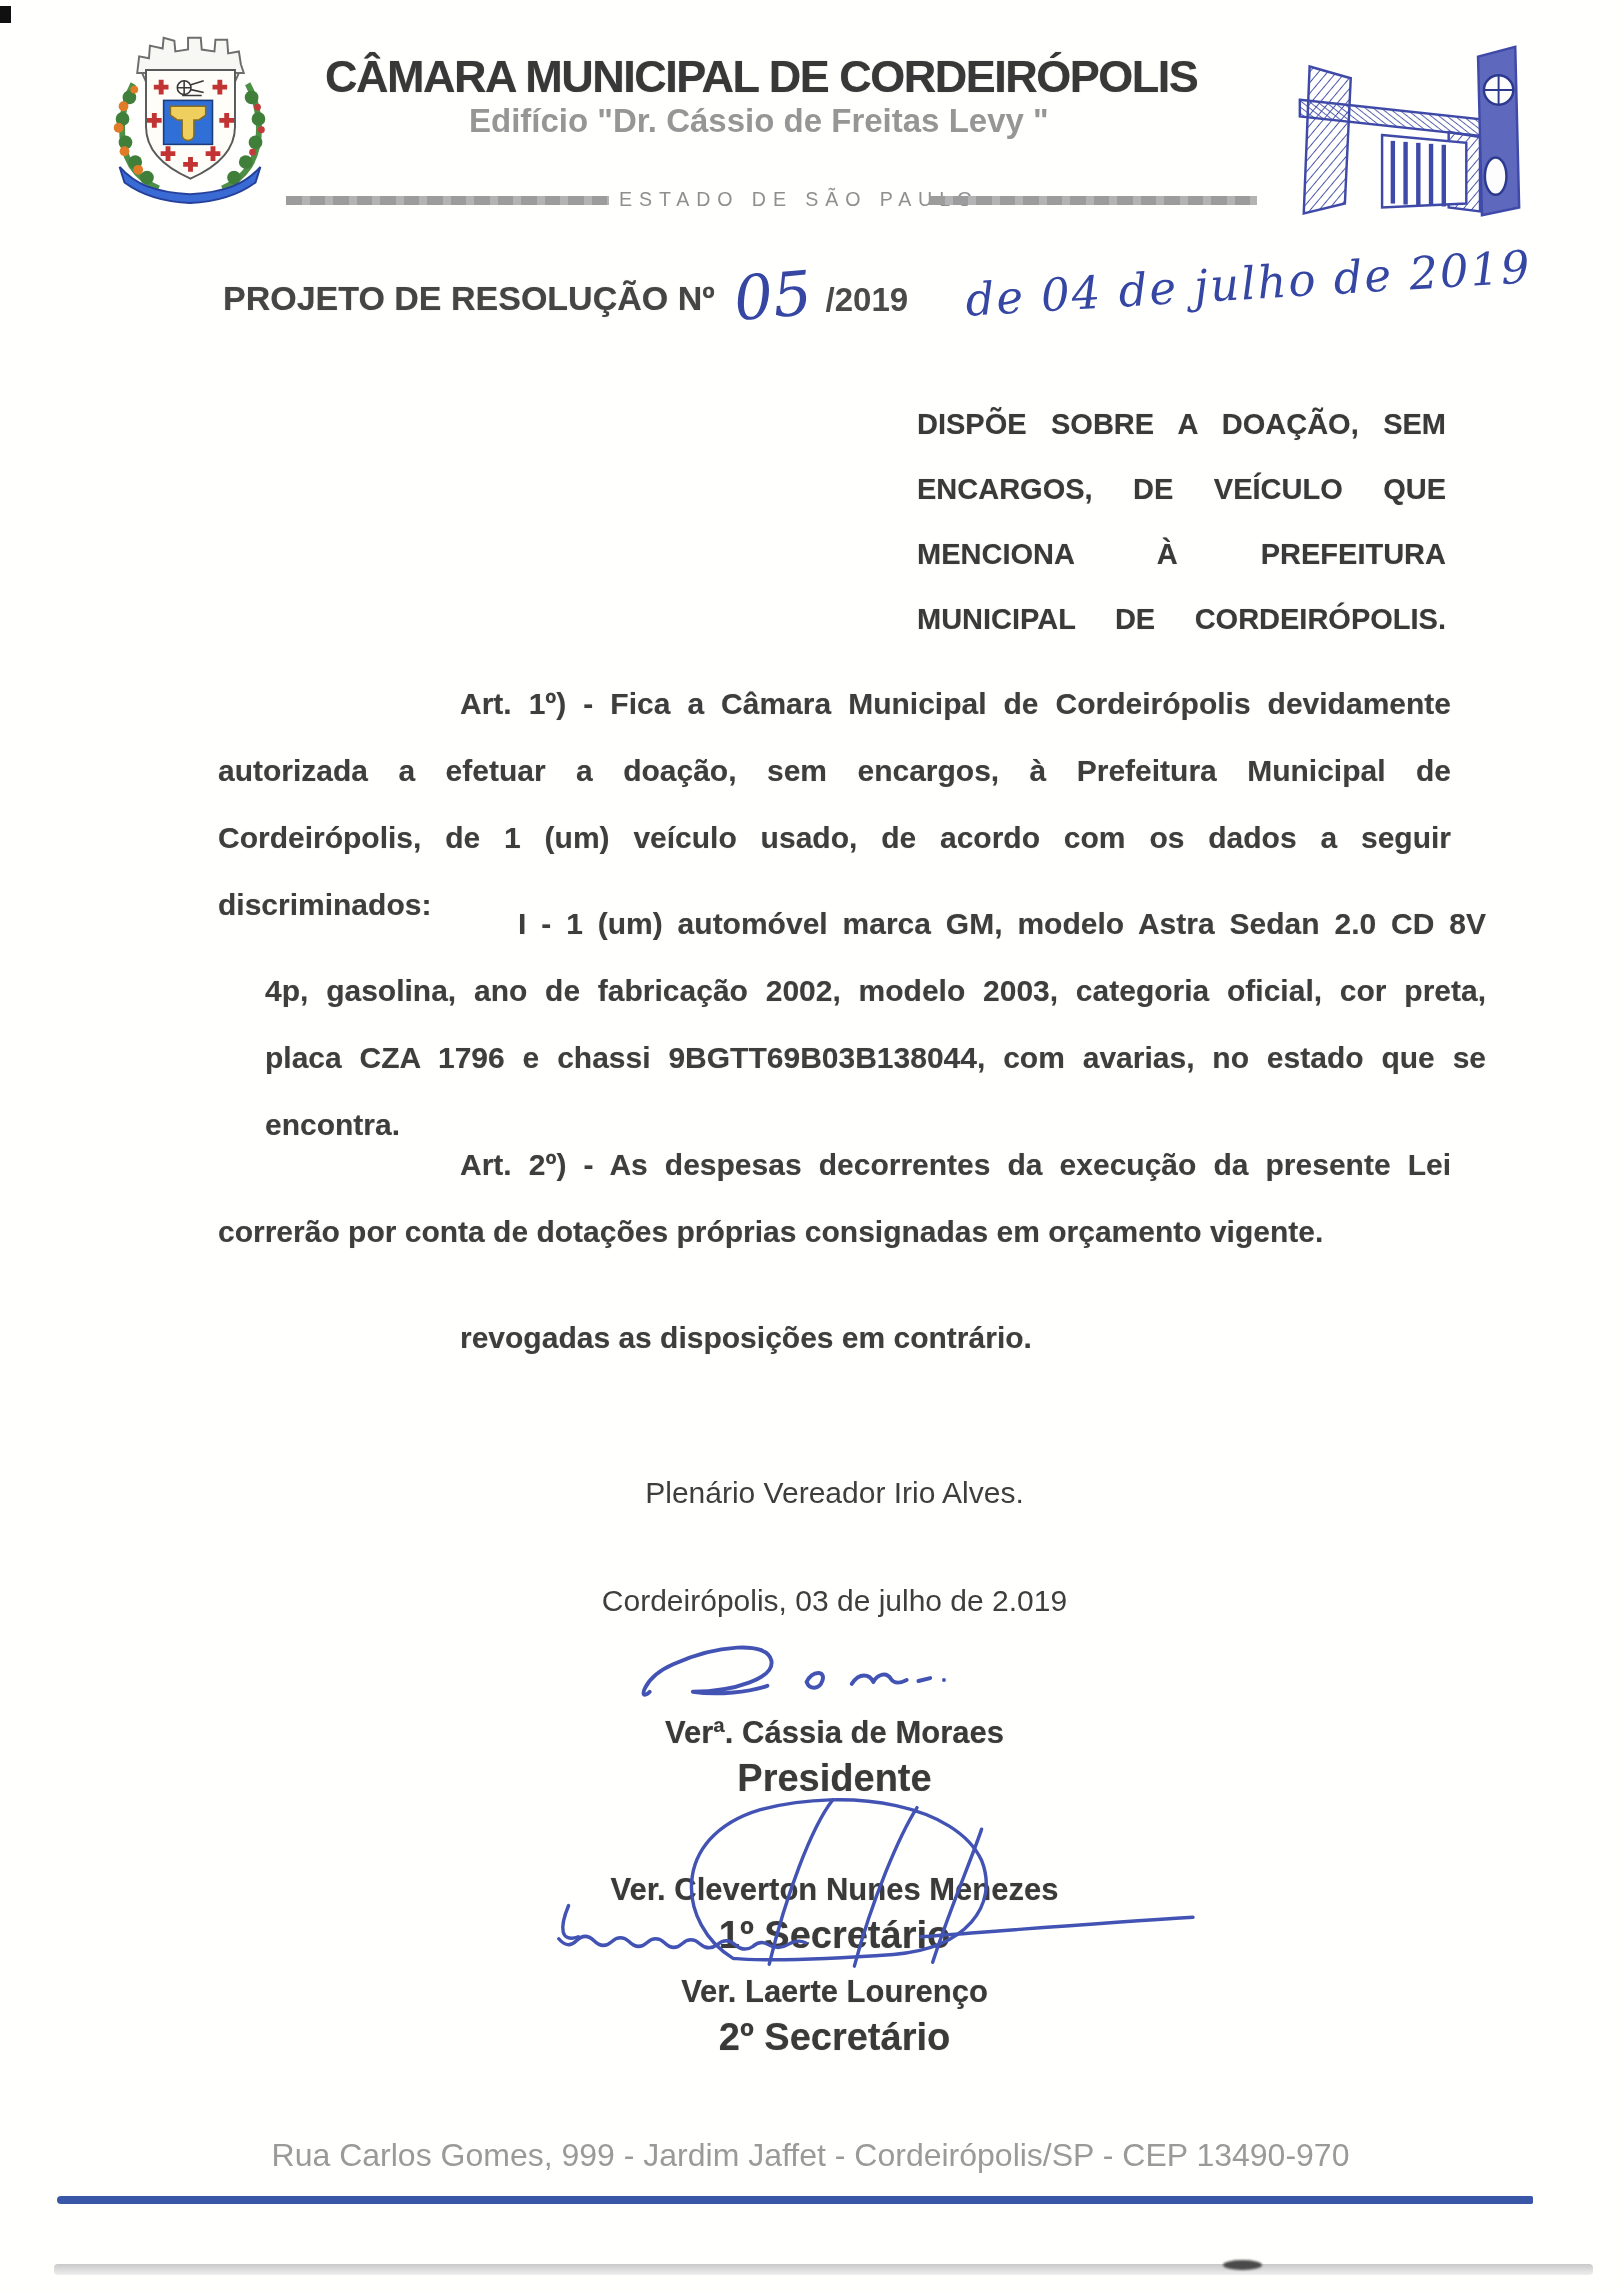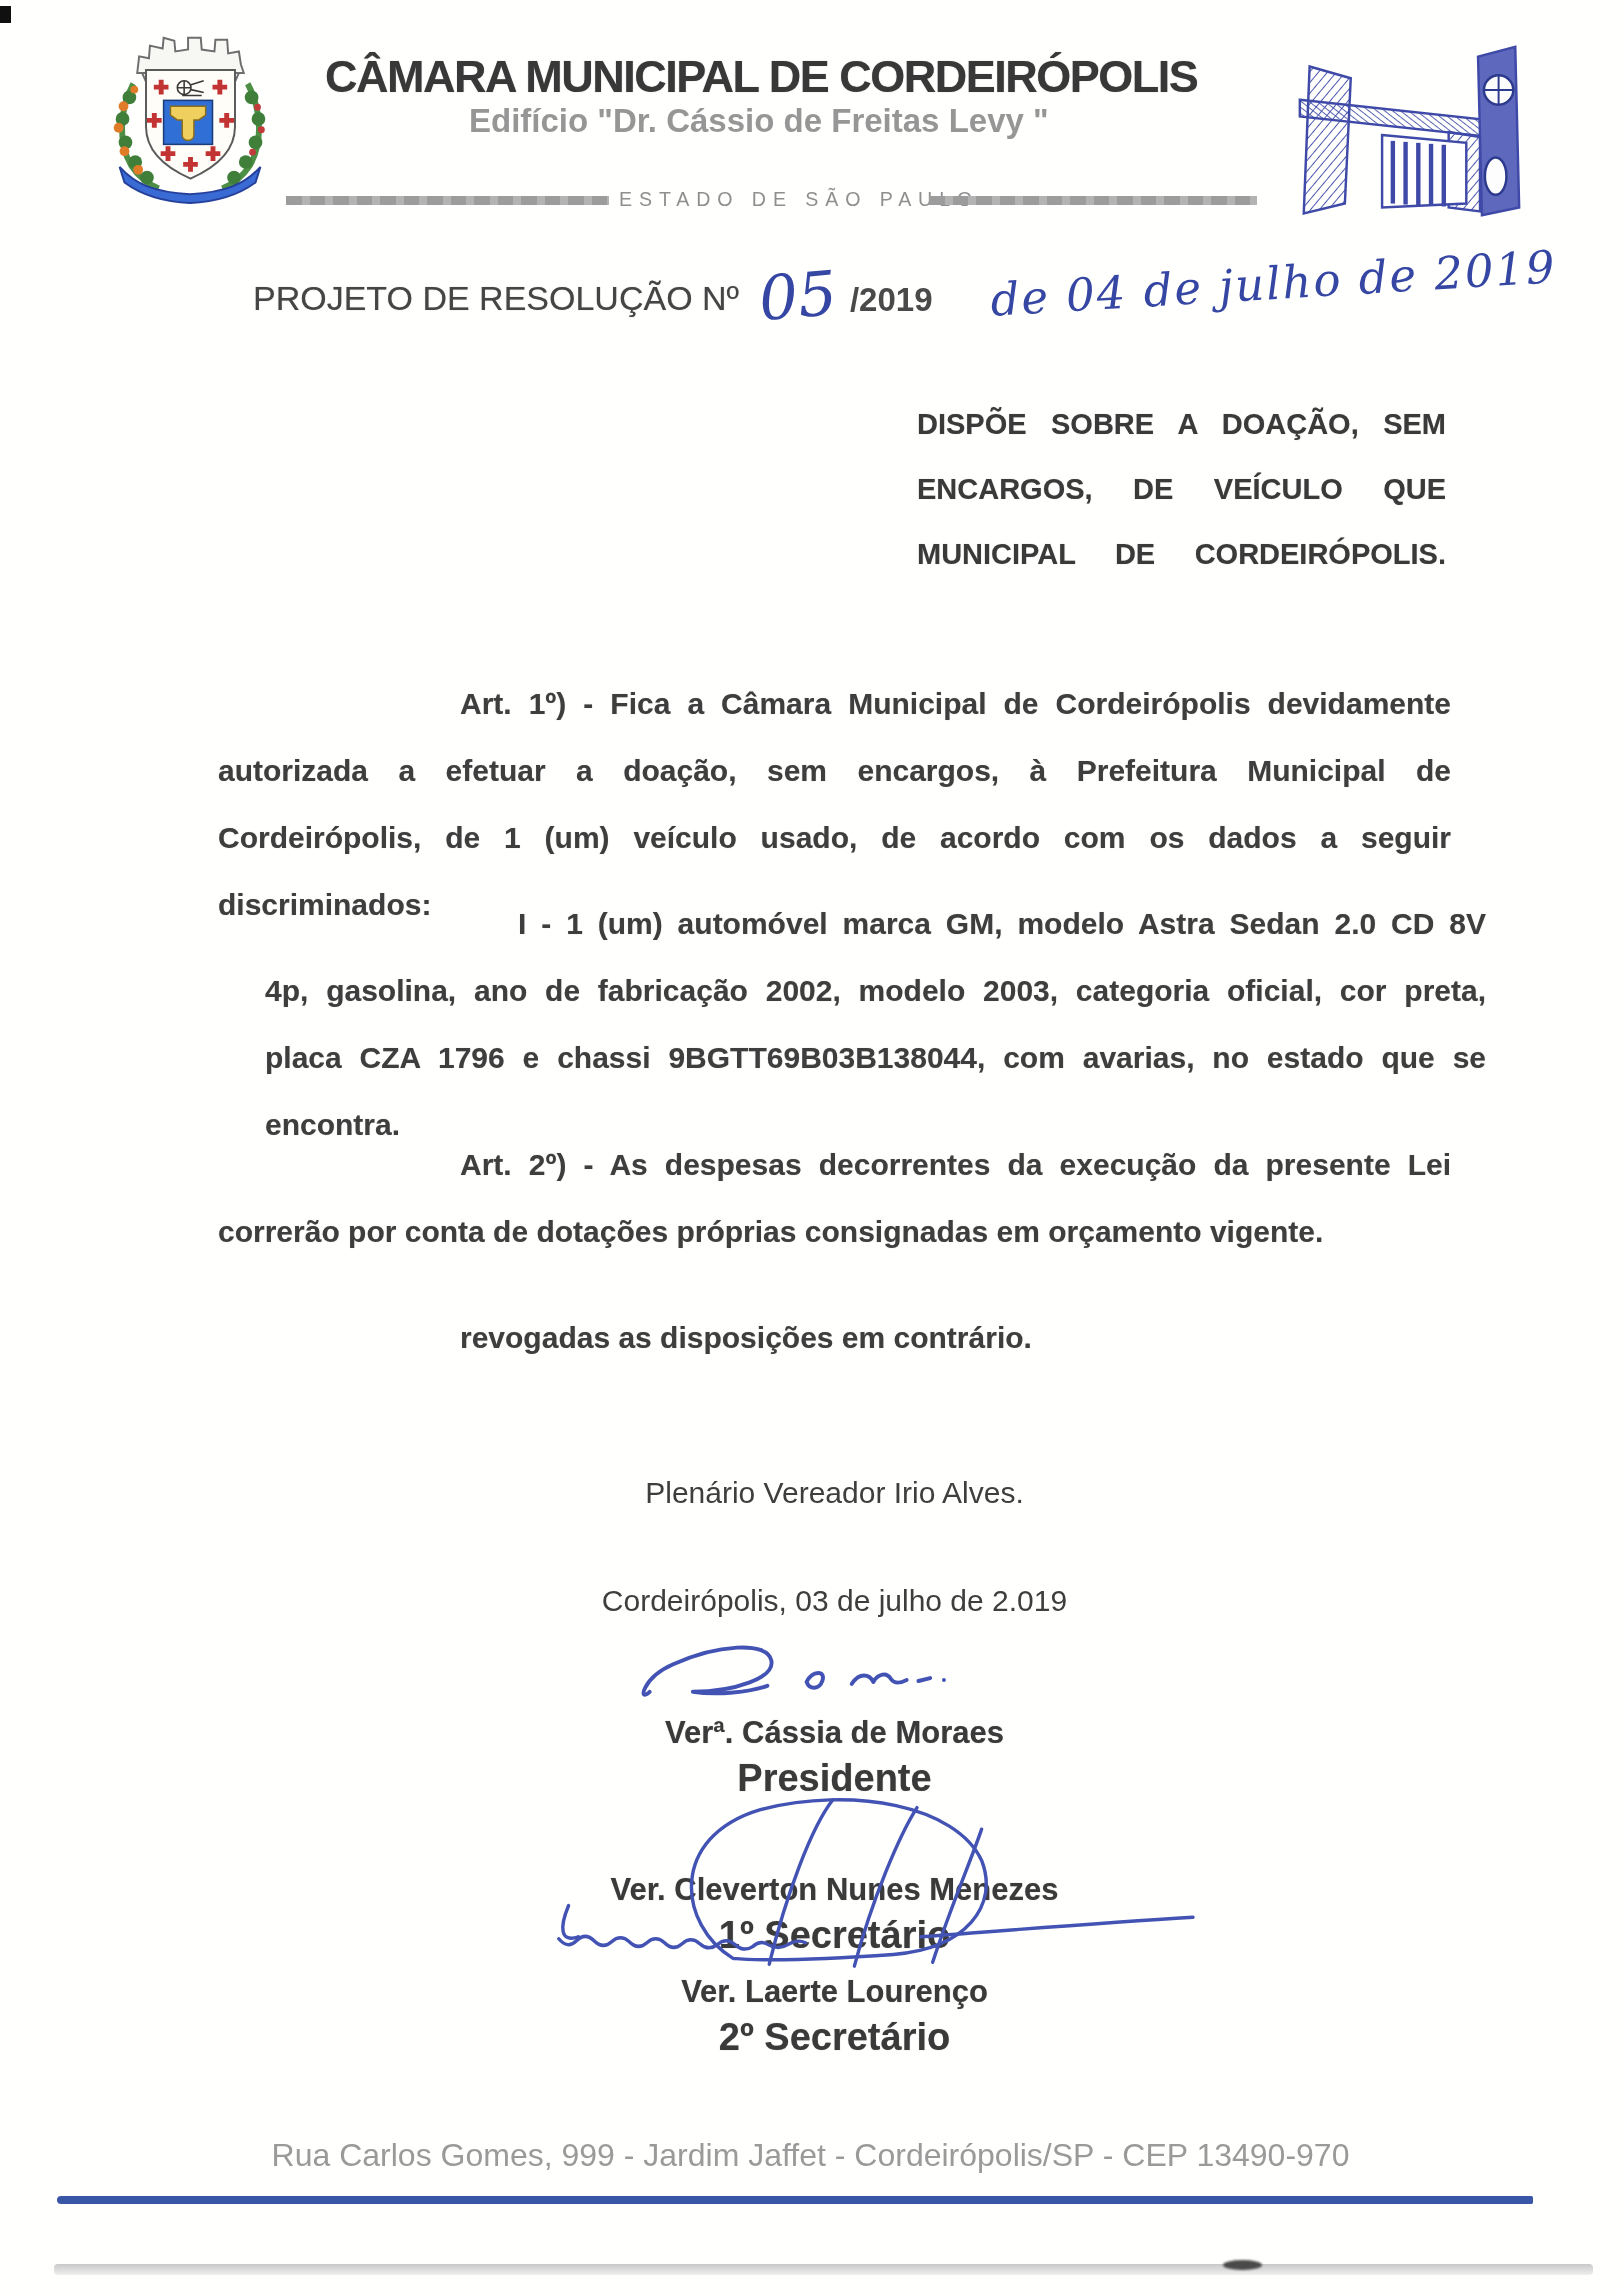--- a/index.html
+++ b/index.html
@@ -26,21 +26,21 @@
   .bar-l{left:286px;width:323px;}
   .bar-r{left:929px;width:328px;}
   .state{
     left:619px;top:188px;font-size:19.6px;color:#8f8f8f;letter-spacing:6.9px;
     white-space:nowrap;font-weight:400;
   }
   .bldg-art{left:1292px;top:39px;width:235px;height:193px;}
 
   
   .title-row{left:223px;top:265px;display:flex;align-items:flex-start;white-space:nowrap;}
-  .title-label{font-size:34px;font-weight:400;color:#454545;padding-top:13.7px;text-shadow:0 0 1px #45454577;margin-left:30px;}
+  .title-label{font-size:34px;font-weight:700;color:#454545;padding-top:13.7px;text-shadow:0 0 1px #45454577;}
   .hw{color:#3646a3;font-family:"DejaVu Serif",serif;font-style:italic;}
   .hw-num{font-size:61px;line-height:61px;margin:0 13.7px 0 19.6px;transform:rotate(-5deg);}
   .title-year{font-size:33px;font-weight:700;color:#4a4a4a;padding-top:15.7px;}
   .hw-date{font-size:45px;line-height:45px;margin-left:57px;transform:rotate(-3.4deg);letter-spacing:2px;margin-top:-3.9px;}
 
   
   .summary{left:917px;top:392px;width:529px;font-size:29px;font-weight:700;color:#3a3a3a;text-shadow:0 0 1px #3a3a3a66;}
   .summary .tline{height:65px;line-height:65px;text-align:justify;text-align-last:justify;white-space:nowrap;}
 
   
@@ -175,20 +175,21 @@
   <div class="abs title-row">
     <span class="title-label">PROJETO DE RESOLUÇÃO Nº</span>
     <span class="hw hw-num">05</span>
     <span class="title-year">/2019</span>
     <span class="hw hw-date">de 04 de julho de 2019</span>
   </div>
 
   <div class="abs summary">
       <div class="tline">DISPÕE SOBRE A DOAÇÃO, SEM</div>
       <div class="tline">ENCARGOS, DE VEÍCULO QUE</div>
+      <div class="tline">MENCIONA À PREFEITURA</div>
       <div class="tline last">MUNICIPAL DE CORDEIRÓPOLIS.</div>
     </div>
 
   <div class="abs para p-art1">
       <div class="tline">Art. 1º) - Fica a Câmara Municipal de Cordeirópolis devidamente</div>
       <div class="tline">autorizada a efetuar a doação, sem encargos, à Prefeitura Municipal de</div>
       <div class="tline">Cordeirópolis, de 1 (um) veículo usado, de acordo com os dados a seguir</div>
       <div class="tline last">discriminados:</div>
     </div>
   <div class="abs para p-item1">

